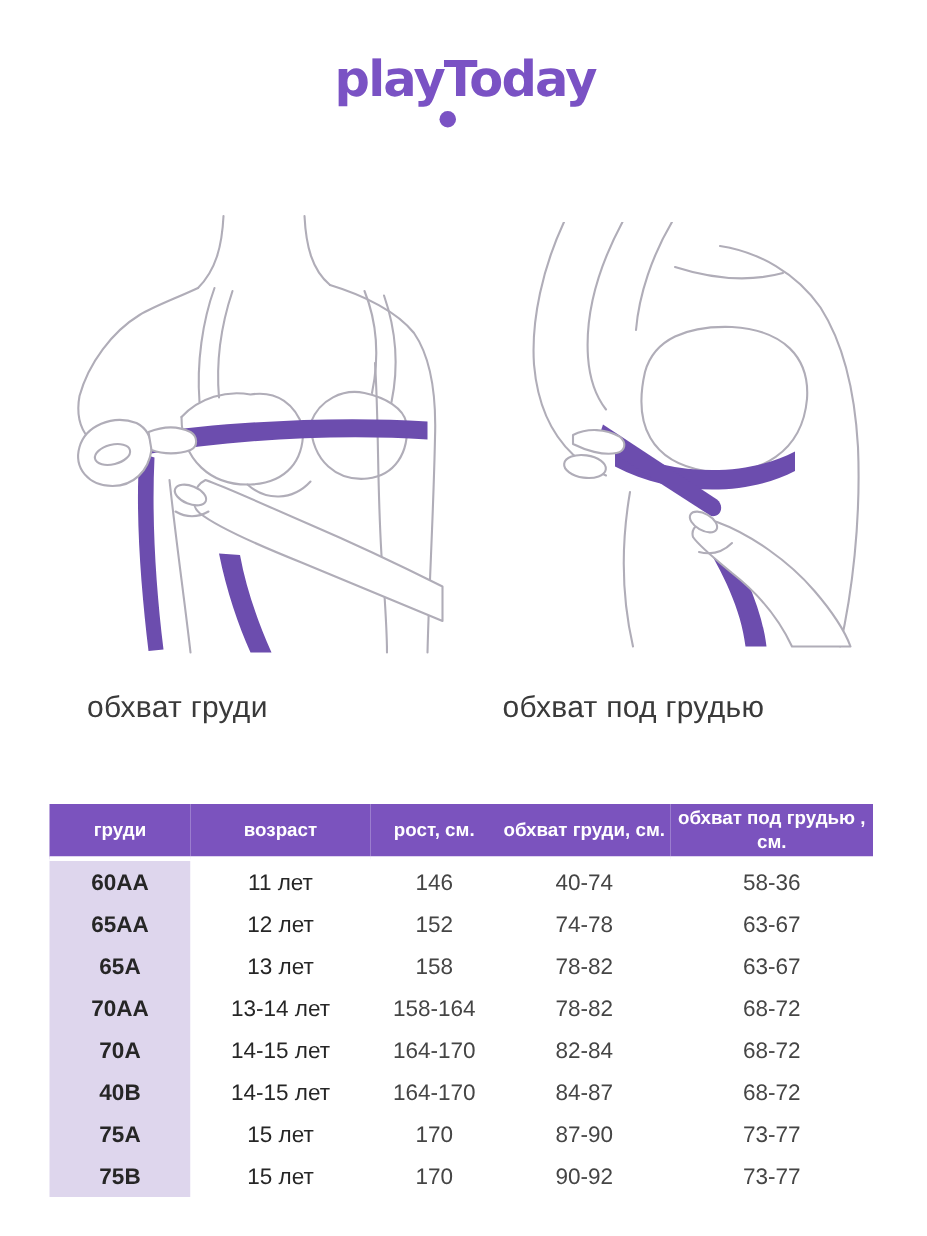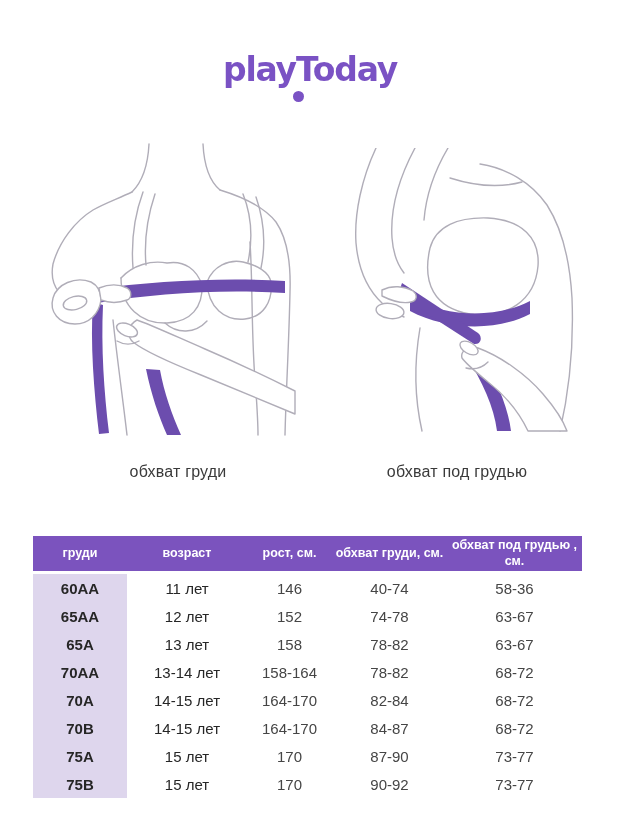--- a/index.html
+++ b/index.html
@@ -14,39 +14,39 @@
   }
   html,body{margin:0;padding:0;}
   body{background:#888;font-family:"Liberation Sans",sans-serif;}
   .page{
     position:relative;width:618px;height:824px;margin:0 auto;
     background:#ffffff;overflow:hidden;
   }
   
   .logo{
     position:absolute;top:36px;left:0;width:618px;height:64px;
-    display:flex;justify-content:center;margin-top:17px;
+    display:flex;justify-content:center;
   }
   .logo-inner{position:relative;width:172px;height:64px;}
   .logo-text{
     position:absolute;left:0;top:0;width:172px;text-align:center;
     font-family:"DejaVu Sans","Liberation Sans",sans-serif;
     font-weight:bold;font-size:33px;letter-spacing:-1.2px;
     color:var(--brand);line-height:1.0;
   }
   .logo-dot{
     position:absolute;left:70px;top:38px;width:11px;height:11px;
     border-radius:50%;background:var(--brand);
   }
   
   .fig-left{position:absolute;left:45px;top:142px;}
   .fig-right{position:absolute;left:330px;top:148px;}
   .caption{
     position:absolute;top:460px;height:24px;line-height:24px;
-    text-align:center;font-size:16px;color:var(--text-dark);
+    text-align:left;font-size:20px;color:var(--text-dark);
     letter-spacing:.2px;
   }
   .caption-left{left:58px;width:240px;}
   .caption-right{left:335px;width:244px;}
   
   .size-table{
     position:absolute;left:33px;top:536px;width:549px;
     border-collapse:collapse;table-layout:fixed;
   }
   .size-table th{
@@ -195,21 +195,21 @@
         <td>68-72</td>
       </tr>
       <tr>
         <td class="col-size">70A</td>
         <td class="col-age">14-15 лет</td>
         <td>164-170</td>
         <td>82-84</td>
         <td>68-72</td>
       </tr>
       <tr>
-        <td class="col-size">70B</td>
+        <td class="col-size">40B</td>
         <td class="col-age">14-15 лет</td>
         <td>164-170</td>
         <td>84-87</td>
         <td>68-72</td>
       </tr>
       <tr>
         <td class="col-size">75A</td>
         <td class="col-age">15 лет</td>
         <td>170</td>
         <td>87-90</td>

